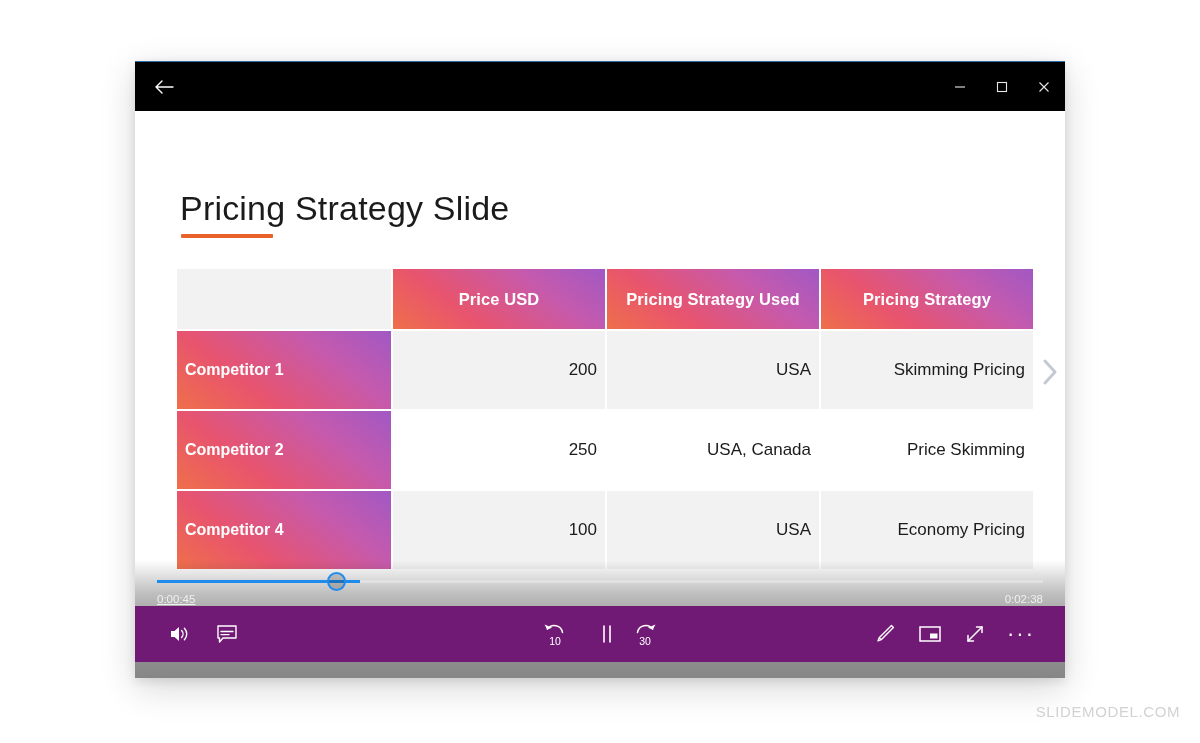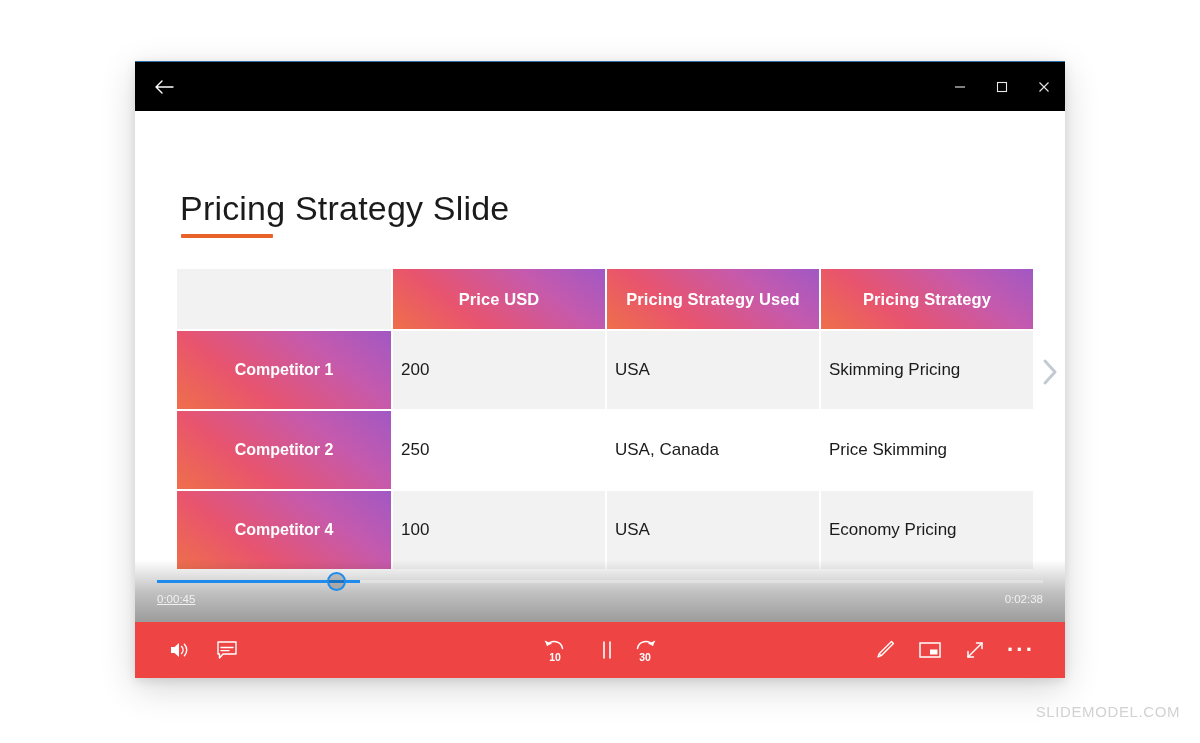--- a/index.html
+++ b/index.html
@@ -65,25 +65,25 @@
   .th-corner { height: 60px; background: #f2f2f2; }
   .th-grad {
     height: 60px;
     background: linear-gradient(38deg, #ef6f4a 0%, #e8546e 32%, #c55aad 70%, #a158c4 100%);
     color: #fff; font-size: 16.5px; font-weight: bold; text-align: center;
     vertical-align: middle; letter-spacing: 0.1px;
   }
   .td-name {
     height: 78px;
     background: linear-gradient(38deg, #ef6f4a 0%, #e8546e 32%, #c55aad 70%, #a158c4 100%);
-    color: #fff; font-size: 16px; font-weight: bold; text-align: center;
+    color: #fff; font-size: 16px; font-weight: bold; text-align: left;
     vertical-align: middle;
   }
   .td-val {
-    height: 78px; text-align: left; vertical-align: middle;
+    height: 78px; text-align: right; vertical-align: middle;
     font-size: 17px; color: #1b1b1b; font-weight: 400;
   }
   tr.band .td-val { background: #f2f2f2; }
   tr.plain .td-val { background: #ffffff; }
 
   
   .dim {
     position: absolute; left: 0; bottom: 0; width: 930px; height: 118px;
     background: linear-gradient(to bottom, rgba(40,40,40,0) 0%, rgba(45,45,45,0.30) 28%,
                 rgba(40,40,40,0.48) 55%, rgba(35,35,35,0.55) 100%);
@@ -108,23 +108,22 @@
   }
   .thumb {
     position: absolute; left: 192px; top: 4px;
     width: 19px; height: 19px; border-radius: 50%;
     border: 2.5px solid #1f8ced; background: rgba(0,0,0,0.18);
   }
   .t-left  { position: absolute; left: 22px; top: 25px; font-size: 11.5px; color: #f0f0f0; text-decoration: underline; }
   .t-right { position: absolute; right: 22px; top: 25px; font-size: 11.5px; color: #f0f0f0; }
 
   .ctrlbar {
-    position: absolute; left: 0; bottom: 0; width: 930px; height: 56px;
-    background: #ef4444;
-    font-weight: bold;
+    position: absolute; left: 0; bottom: 16px; width: 930px; height: 56px;
+    background: #701a75;
   }
   .cbtn {
     position: absolute; top: 8px; width: 40px; height: 40px;
     display: flex; align-items: center; justify-content: center; color: #fff;
   }
   .cbtn svg { display: block; }
   .dots { font-size: 22px; line-height: 12px; letter-spacing: 2px; }
 
   
   .watermark {

